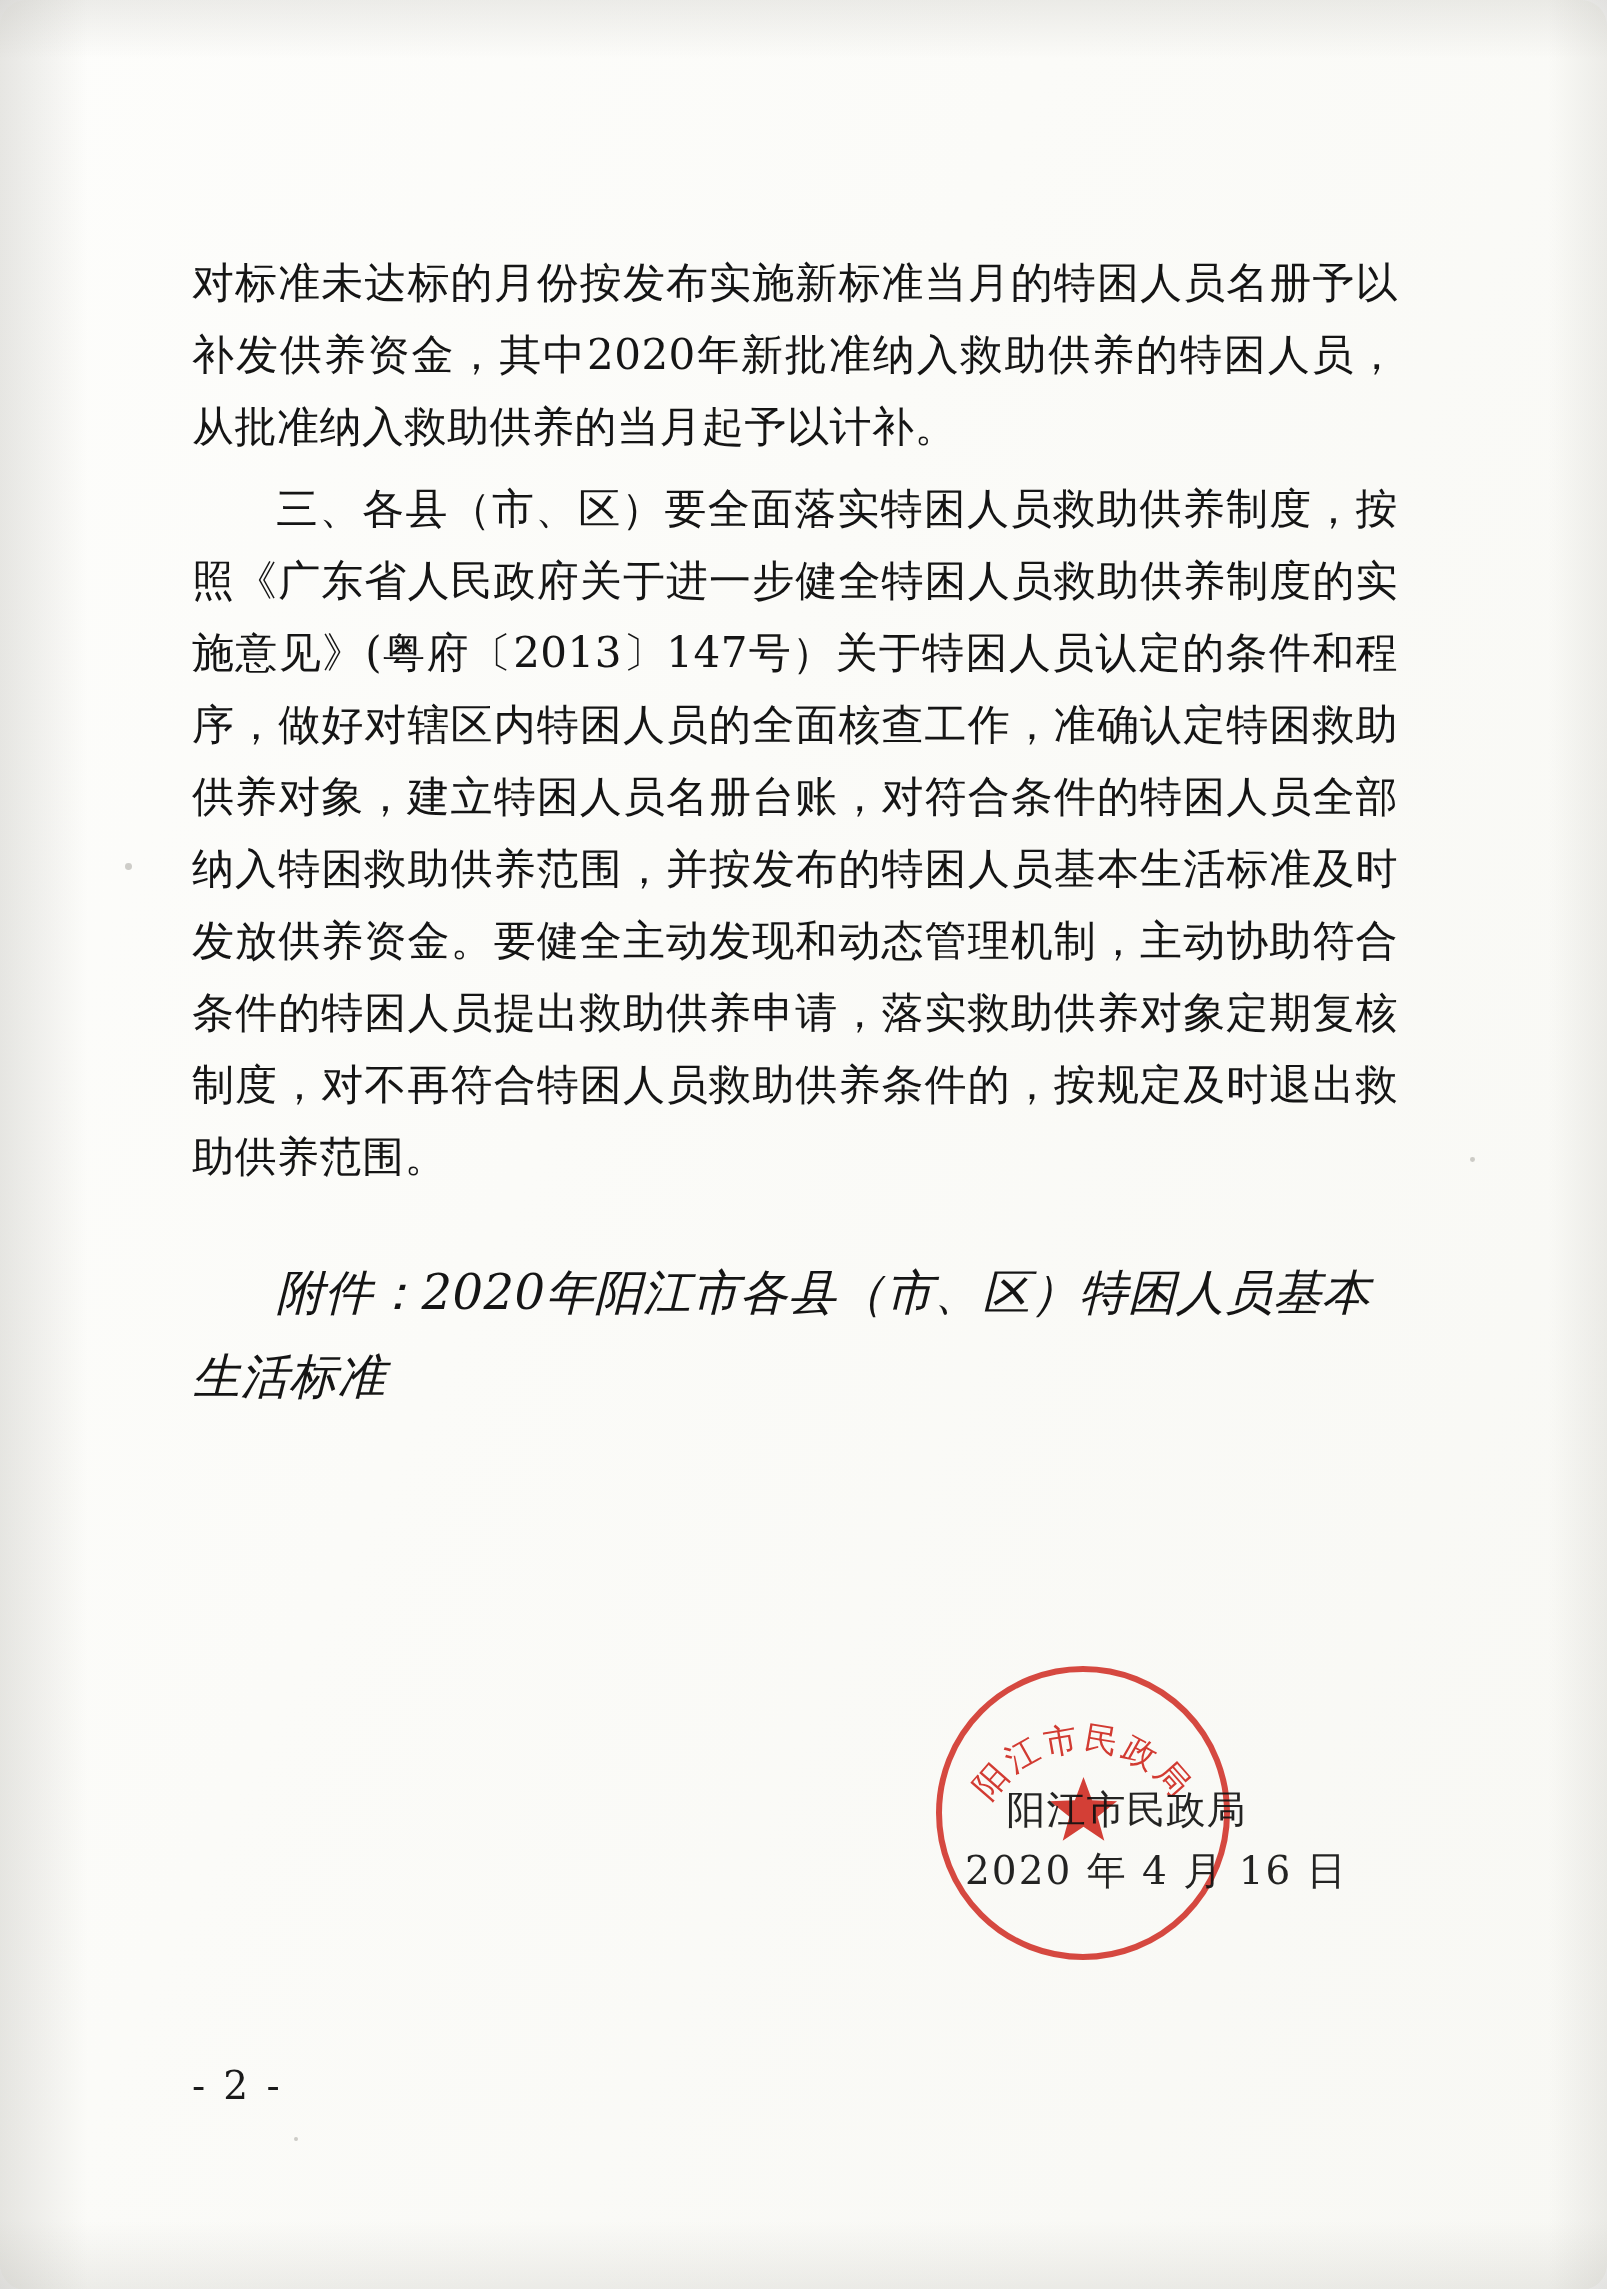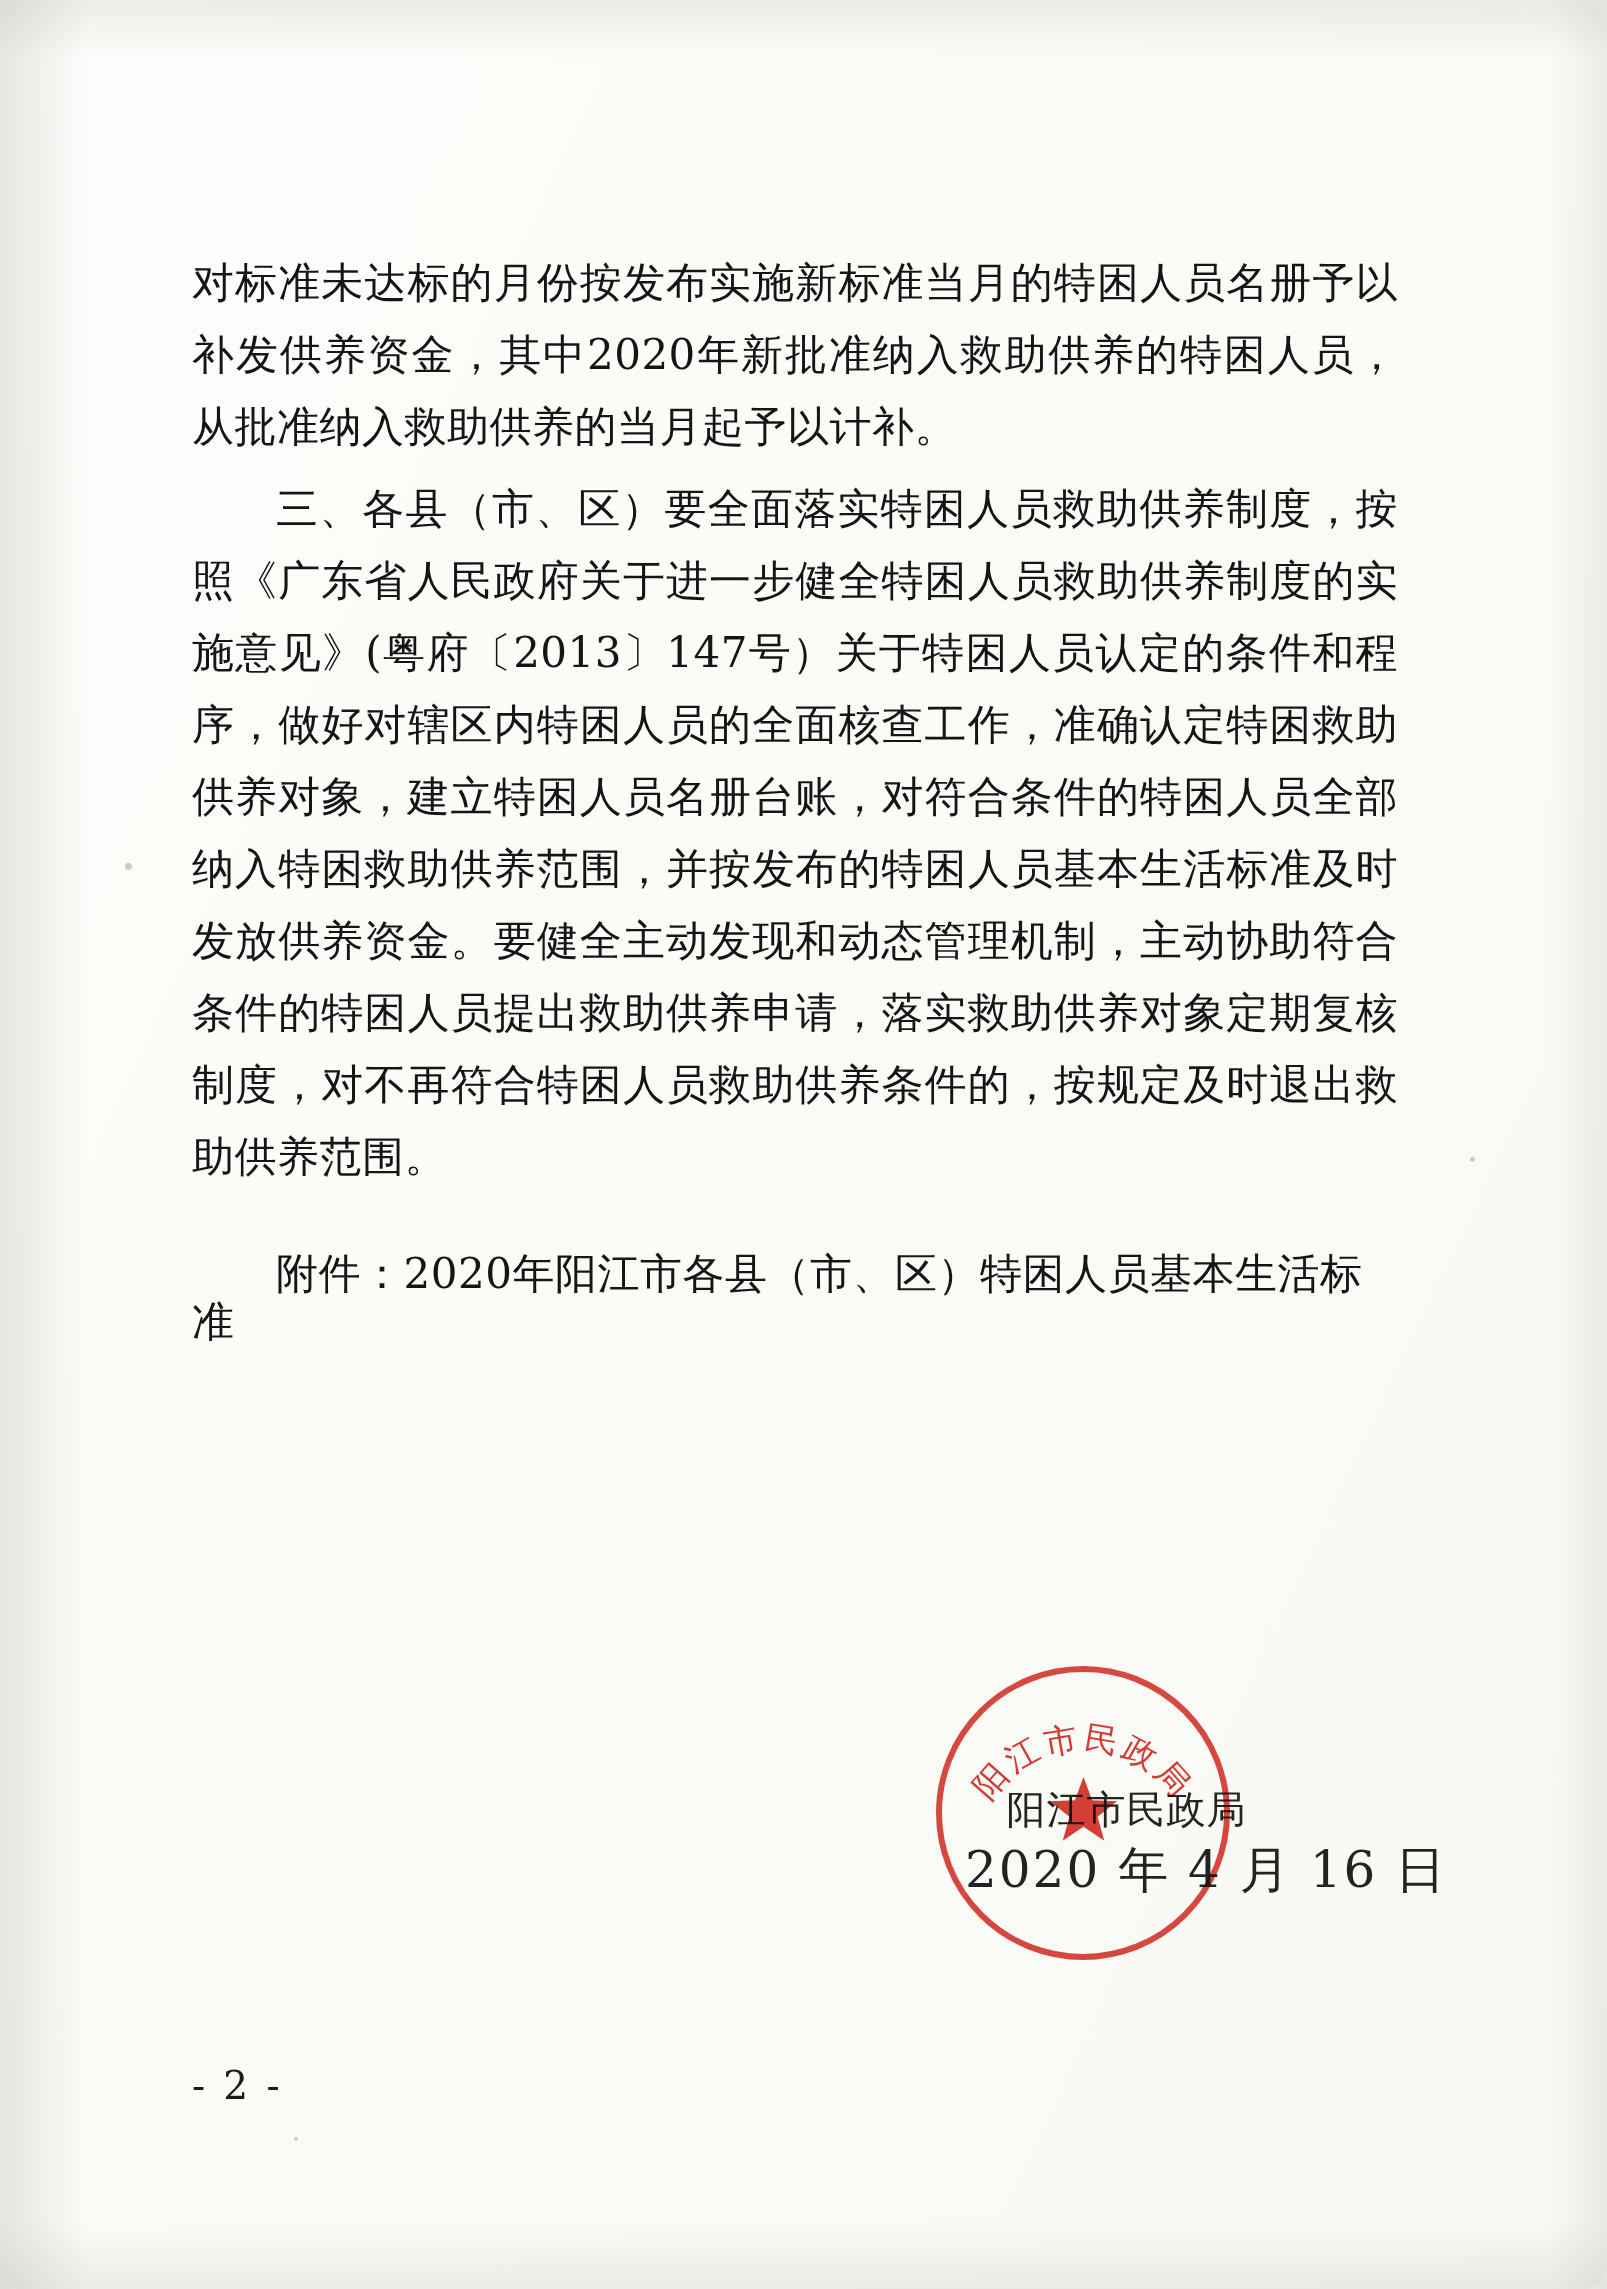--- a/index.html
+++ b/index.html
@@ -65,26 +65,27 @@
     font-family: "DejaVu Serif", "Liberation Serif", serif;
   }
   .para.indent {
     text-indent: 84px;
   }
   .para.spaced {
     margin-top: 9.8px;
   }
 
   .attachment {
-    font-size: 42px;
-    line-height: 48px;
+    font-size: 48px;
+    line-height: 84px;
     letter-spacing: 0.5px;
     text-indent: 84px;
     margin: 57px 0 0 0;
     color: #151515;
+    font-style: italic;
   }
 
   
   .seal {
     position: absolute;
     left: 936px;
     top: 1666px;
     width: 294px;
     height: 294px;
     pointer-events: none;
@@ -131,21 +132,21 @@
     color: #111;
     opacity: 0.92;
   }
   .sign-block .org {
     font-size: 39px;
     line-height: 61px;
     letter-spacing: 1px;
     white-space: nowrap;
   }
   .sign-block .date {
-    font-size: 50px;
+    font-size: 39px;
     line-height: 61px;
     letter-spacing: 2px;
     white-space: nowrap;
   }
 
   .page-number {
     position: absolute;
     left: 192px;
     top: 2063px;
     font-size: 39px;

